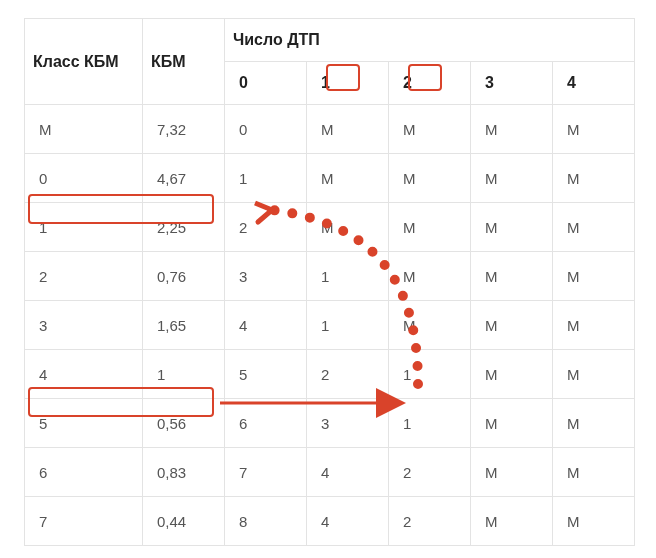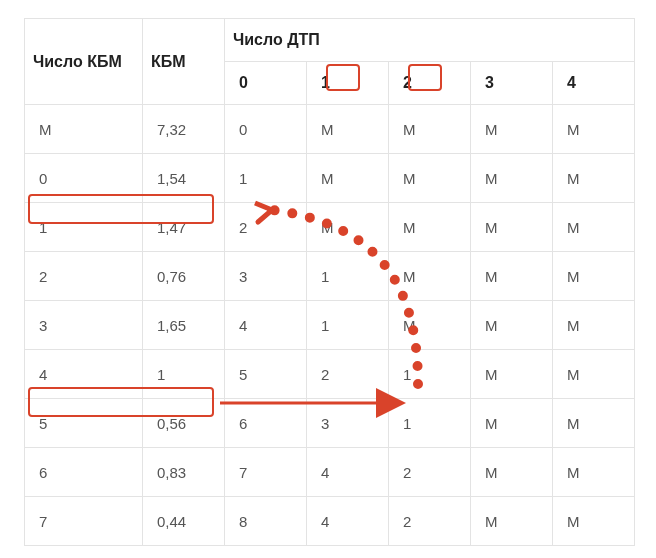--- a/index.html
+++ b/index.html
@@ -83,21 +83,21 @@
       <col class="c1">
         <col class="c2">
       <col class="cn">
         <col class="cn">
         <col class="cn">
         <col class="cn">
         <col class="cn">
     </colgroup>
     <thead>
       <tr class="group">
-        <th rowspan="2">Число КБМ</th>
+        <th rowspan="2">Класс КБМ</th>
         <th rowspan="2">КБМ</th>
         <th colspan="5">Число ДТП</th>
       </tr>
       <tr class="sub">
         <th>0</th>
         <th>1</th>
         <th>2</th>
         <th>3</th>
         <th>4</th>
       </tr>
@@ -107,30 +107,30 @@
         <td>М</td>
         <td>7,32</td>
         <td>0</td>
         <td>М</td>
         <td>М</td>
         <td>М</td>
         <td>М</td>
       </tr>
       <tr>
         <td>0</td>
-        <td>1,54</td>
-        <td>1</td>
-        <td>М</td>
-        <td>М</td>
-        <td>М</td>
-        <td>М</td>
-      </tr>
-      <tr>
-        <td>1</td>
-        <td>1,47</td>
+        <td>4,67</td>
+        <td>1</td>
+        <td>М</td>
+        <td>М</td>
+        <td>М</td>
+        <td>М</td>
+      </tr>
+      <tr>
+        <td>1</td>
+        <td>2,25</td>
         <td>2</td>
         <td>М</td>
         <td>М</td>
         <td>М</td>
         <td>М</td>
       </tr>
       <tr>
         <td>2</td>
         <td>0,76</td>
         <td>3</td>

